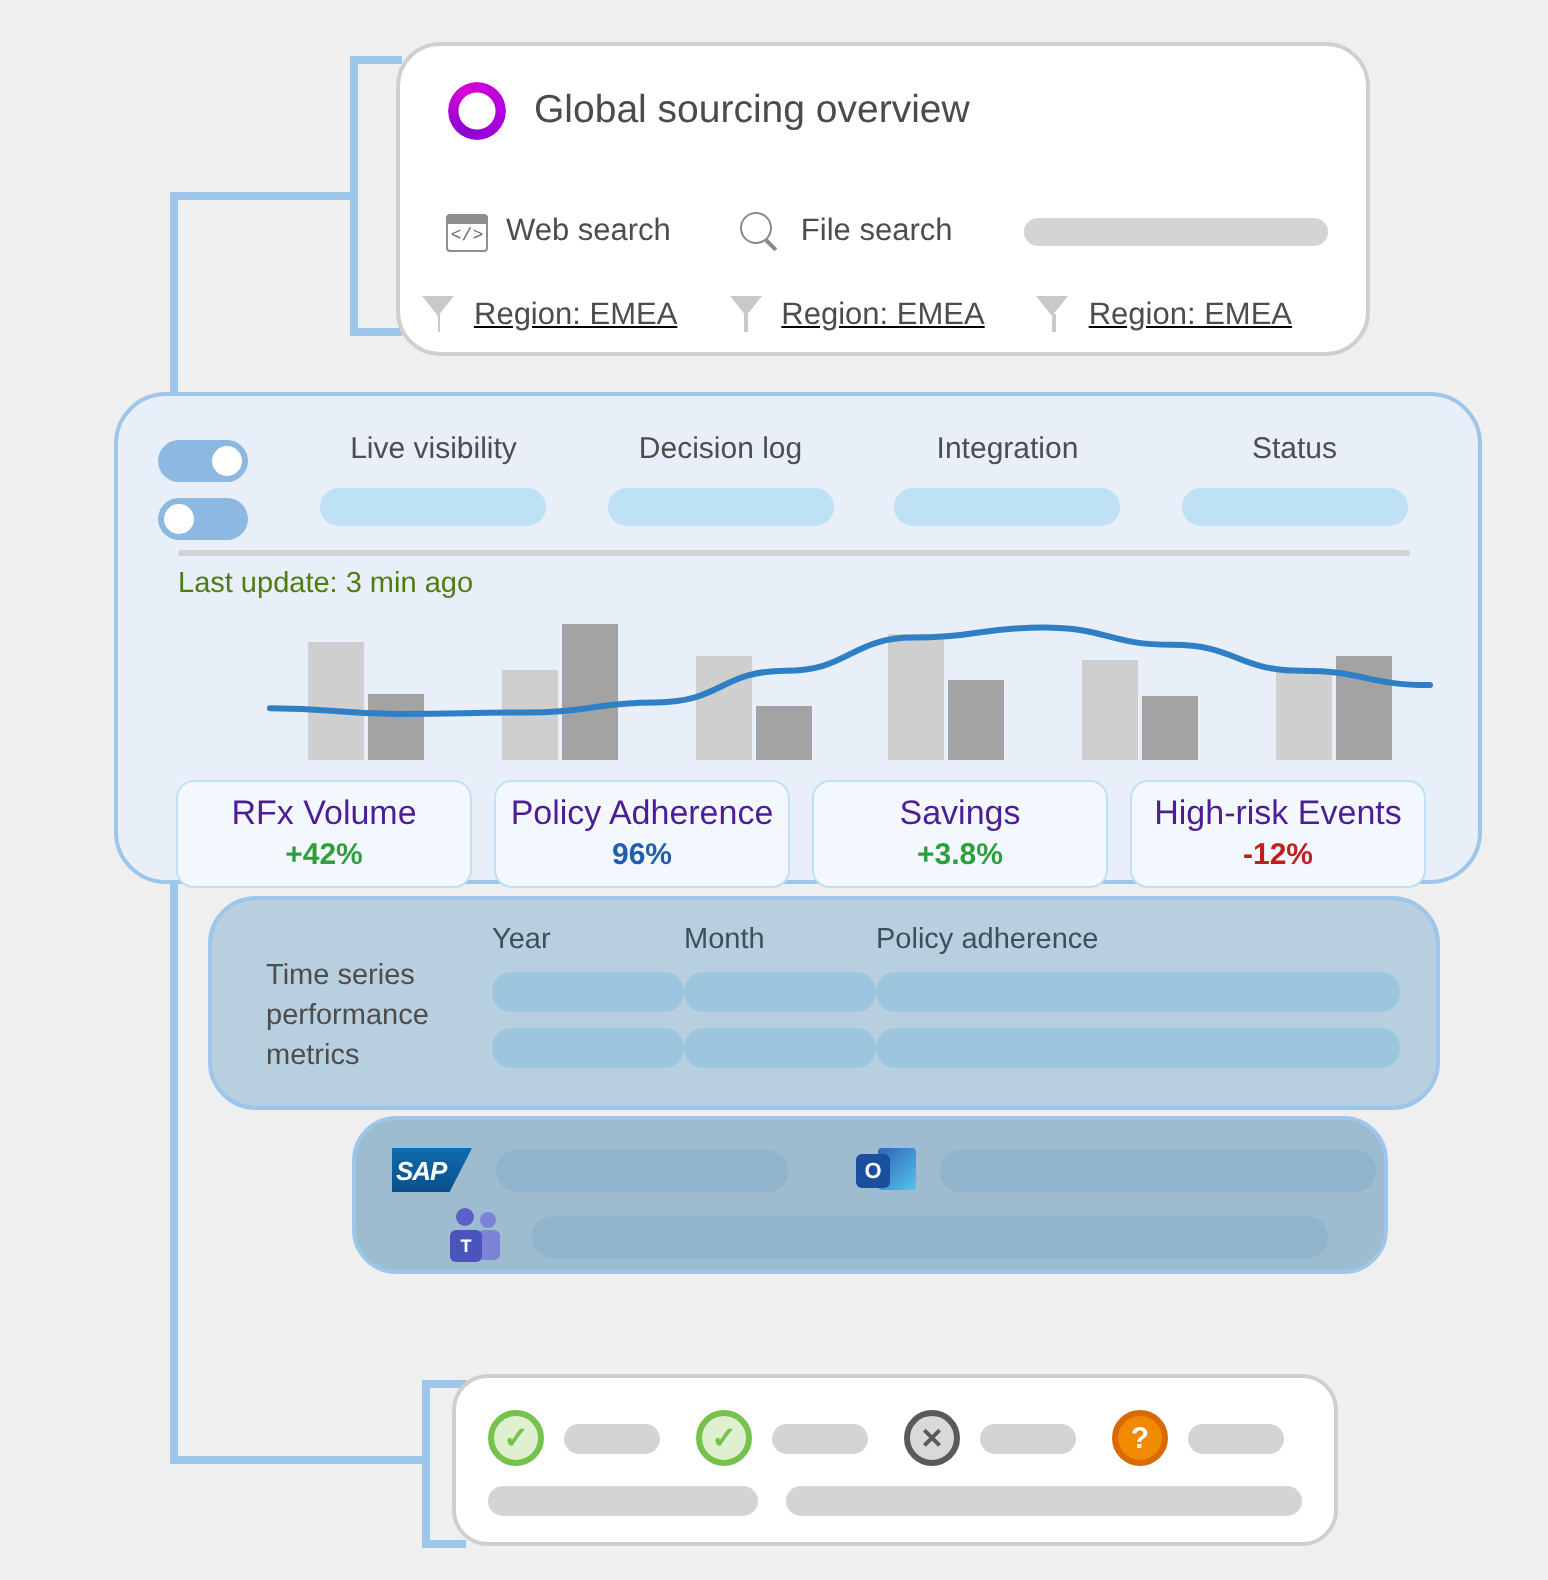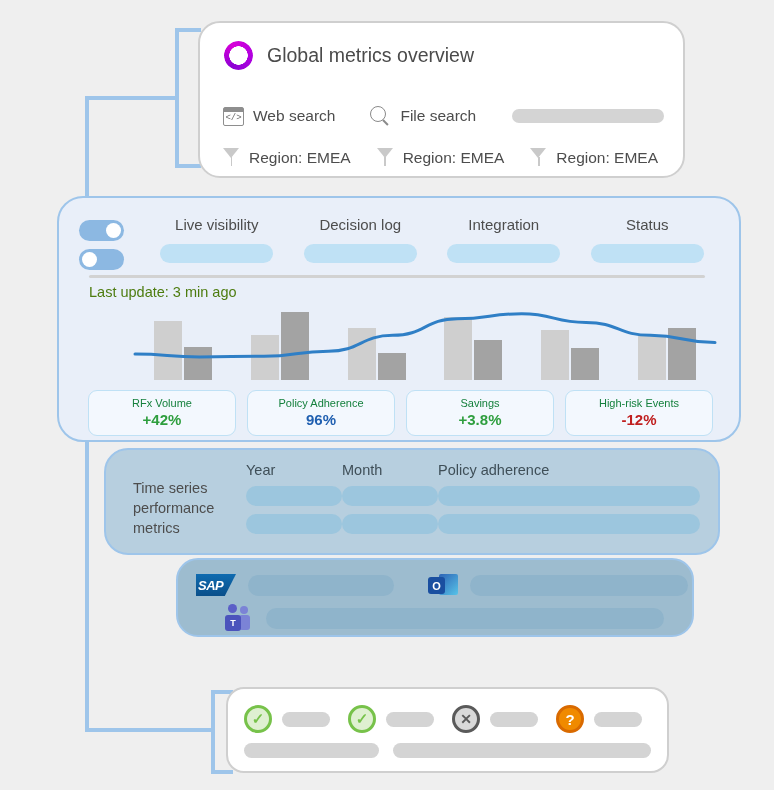--- a/index.html
+++ b/index.html
@@ -32,21 +32,21 @@
     width: 29px; height: 29px; border-radius: 50%;
     border: 3.2px solid #c000d8;
     background: conic-gradient(from 210deg,#8c00d4,#d800d8,#b200e0,#8c00d4);
     -webkit-mask: radial-gradient(circle, transparent 9px, #000 9.5px);
             mask: radial-gradient(circle, transparent 9px, #000 9.5px);
     border: none; box-shadow: 0 0 0 0.5px rgba(200,0,220,.35);
   }
   #top-title { font-size: 19.5px; color: #4b4b4b; white-space: nowrap; }
 
   .row2 { position: absolute; left: 23px; top: 82px; display: flex; align-items: center; }
-  .row3 { position: absolute; left: 23px; top: 124px; display: flex; align-items: center; }
+  .row3 { position: absolute; left: 11px; top: 124px; display: flex; align-items: center; text-decoration: underline; }
   .tool { display: flex; align-items: center; gap: 9px; }
   .tool-label { font-size: 15.5px; color: #4d4d4d; white-space: nowrap; }
 
   
   .ico-web { width: 21px; height: 19px; border: 1.6px solid #8e8e8e; border-radius: 2px;
              position: relative; display:flex; align-items:flex-end; justify-content:center; }
   .ico-web::before { content:""; position:absolute; top:0; left:0; right:0; height:4px;
              background:#8e8e8e; }
   .ico-web span { font-size: 9px; color:#6b6b6b; line-height: 14px; font-family:"Liberation Mono", monospace; }
 
@@ -93,21 +93,21 @@
   #chart { position: absolute; left: 76px; top: 110px; width: 580px; height: 72px; }
   .bar { position: absolute; bottom: 0; }
   .bar.lt { background: #cfcfcf; }
   .bar.dk { background: #a3a3a3; }
   #spark { position: absolute; left: 0; top: 0; width: 580px; height: 72px; overflow: visible; }
 
   
   #kpis { position: absolute; left: 29px; top: 192px; right: 26px; display: flex; gap: 11px; }
   .kpi { flex: 1; background: #f3f8fe; border: 1.6px solid #bfe1f5; border-radius: 9px;
          padding: 6px 4px 7px; text-align: center; }
-  .kpi .k-name { font-size: 11px; color: #15803d; white-space: nowrap; }
+  .kpi .k-name { font-size: 17px; color: #4c1d95; white-space: nowrap; }
   .kpi .k-val { font-size: 15px; font-weight: bold; margin-top: 2px; }
 
   
   #panel2 {
     position: absolute; left: 104px; top: 448px;
     width: 616px; height: 107px;
     background: #b7cfdf; border: 2px solid #9ec5ea;
     border-radius: 24px;
   }
   #p2-title { position: absolute; left: 27px; top: 28px; width: 104px;
@@ -189,21 +189,21 @@
   <div class="conn" style="left:175px; top:164px; width:26px; height:4px;"></div>
 
   <div class="conn" style="left:211px; top:690px; width:4px; height:84px;"></div>
   <div class="conn" style="left:211px; top:690px; width:22px; height:4px;"></div>
   <div class="conn" style="left:211px; top:770px; width:22px; height:4px;"></div>
 
   <div id="top-card">
 
     <div id="top-title-row">
       <div class="ring"></div>
-      <div id="top-title">Global metrics overview</div>
+      <div id="top-title">Global sourcing overview</div>
     </div>
 
     <div class="row2">
       <div class="tool" style="margin-right:34px;">
         <div class="ico-web">
             <span>&lt;/&gt;</span>
           </div>
         <div class="tool-label">Web search</div>
       </div>
       <div class="tool" style="margin-right:36px;">

